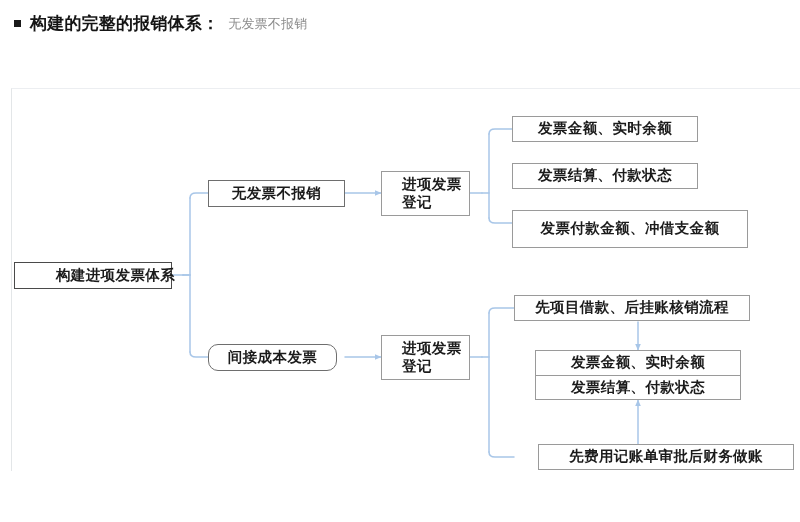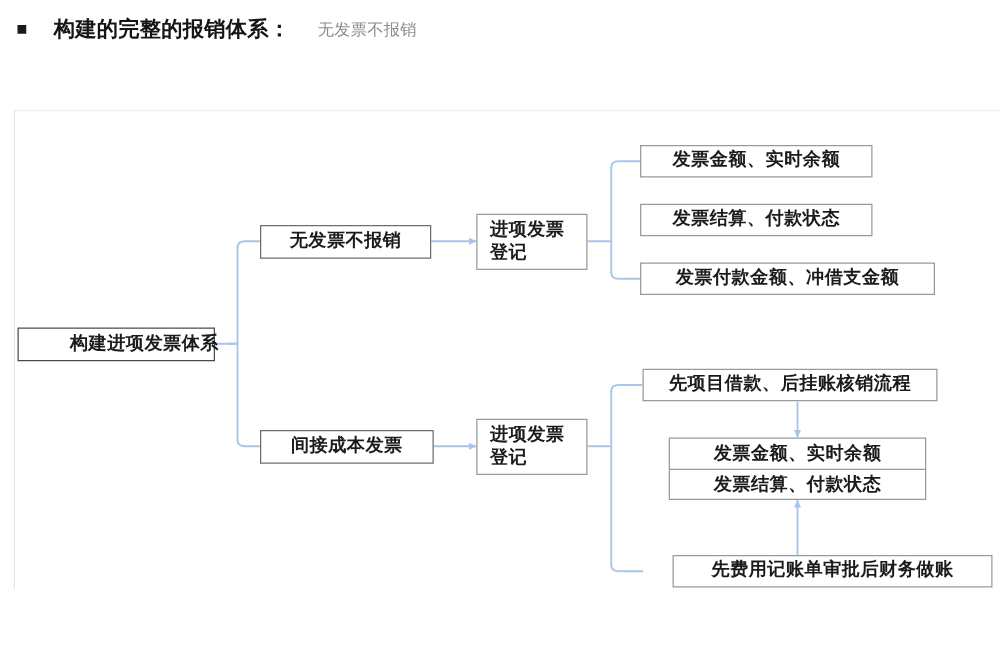--- a/index.html
+++ b/index.html
@@ -15,21 +15,21 @@
     font-family: "Liberation Serif", "DejaVu Serif", serif;
   }
 
   
   #heading {
     position: absolute;
     left: 14px;
     top: 12px;
     display: flex;
     align-items: center;
-    gap: 22px;
+    gap: 9px;
     white-space: nowrap;
   }
   #heading .bullet {
     width: 7px;
     height: 7px;
     background: #1a1a1a;
     display: inline-block;
     flex: none;
   }
   #heading .h-main {
@@ -88,21 +88,21 @@
     border-color: #4a4a4a;
     border-width: 1.6px;
     padding-left: 45px;
   }
   .node.dark {
     border-color: #6e6e6e;
   }
   .node.reg {
     justify-content: flex-start;
     text-align: left;
-    padding-left: 10px;
+    padding-left: 20px;
     flex-direction: column;
     align-items: flex-start;
     justify-content: center;
   }
   .node.reg .l {
     display: block;
   }
 
   
   .stack {
@@ -180,23 +180,23 @@
 
 <div class="node dark" style="left:208px; top:180px; width:137px; height:27px;">无发票不报销</div>
 
 <div class="node reg" style="left:381px; top:171px; width:89px; height:45px;">
   <span class="l">进项发票</span>
   <span class="l">登记</span>
 </div>
 
 <div class="node" style="left:512px; top:116px; width:186px; height:26px;">发票金额、实时余额</div>
 <div class="node" style="left:512px; top:163px; width:186px; height:26px;">发票结算、付款状态</div>
-<div class="node" style="left:512px; top:210px; width:236px; height:26px;">发票付款金额、冲借支金额</div>
-
-<div class="node dark" style="left:208px; top:344px; width:139px; height:27px;">间接成本发票</div>
+<div class="node" style="left:512px; top:210px; width:236px; height:38px;">发票付款金额、冲借支金额</div>
+
+<div class="node dark" style="left:208px; top:344px; width:129px; height:27px;border-radius:10px;">间接成本发票</div>
 
 <div class="node reg" style="left:381px; top:335px; width:89px; height:45px;">
   <span class="l">进项发票</span>
   <span class="l">登记</span>
 </div>
 
 <div class="node" style="left:514px; top:295px; width:236px; height:26px;">先项目借款、后挂账核销流程</div>
 
 <div class="stack" style="left:535px; top:350px; width:206px; height:50px;">
   <div class="row">发票金额、实时余额</div>

